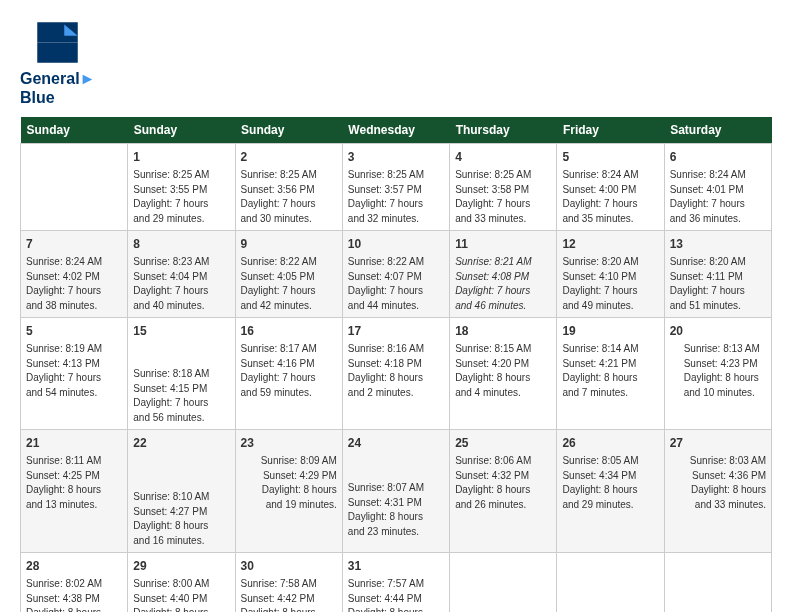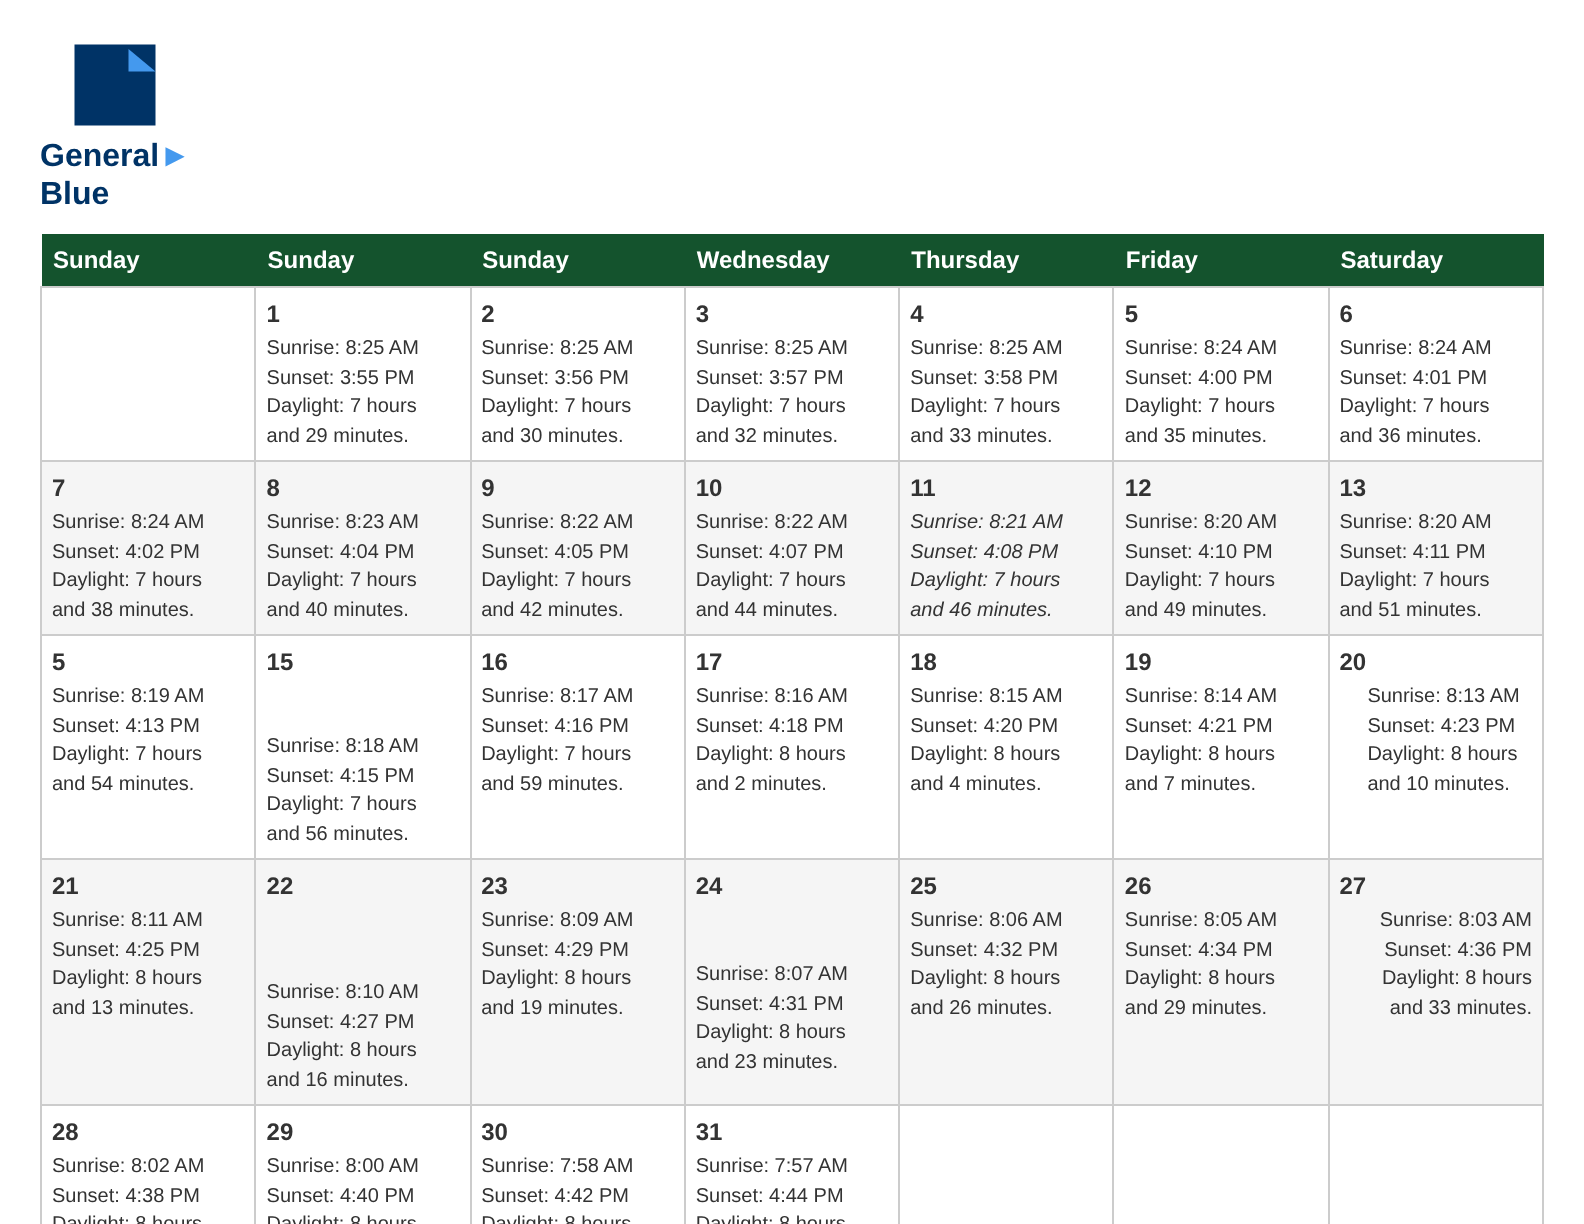--- a/index.html
+++ b/index.html
@@ -282,21 +282,21 @@
         </td>
         <td>
           <span class="day-num">22</span>
           <div class="cell-content" style="white-space: pre-line; margin-top: 38px;">Sunrise: 8:10 AM
 Sunset: 4:27 PM
 Daylight: 8 hours
 and 16 minutes.</div>
         </td>
         <td>
           <span class="day-num">23</span>
-          <div class="cell-content" style="white-space: pre-line;">Sunrise: 8:09 AM
+          <div class="cell-content" style="white-space: pre-line; text-align: right;">Sunrise: 8:09 AM
 Sunset: 4:29 PM
 Daylight: 8 hours
 and 19 minutes.</div>
         </td>
         <td>
           <span class="day-num">24</span>
           <div class="cell-content" style="white-space: pre-line; margin-top: 29px;">Sunrise: 8:07 AM
 Sunset: 4:31 PM
 Daylight: 8 hours
 and 23 minutes.</div>

